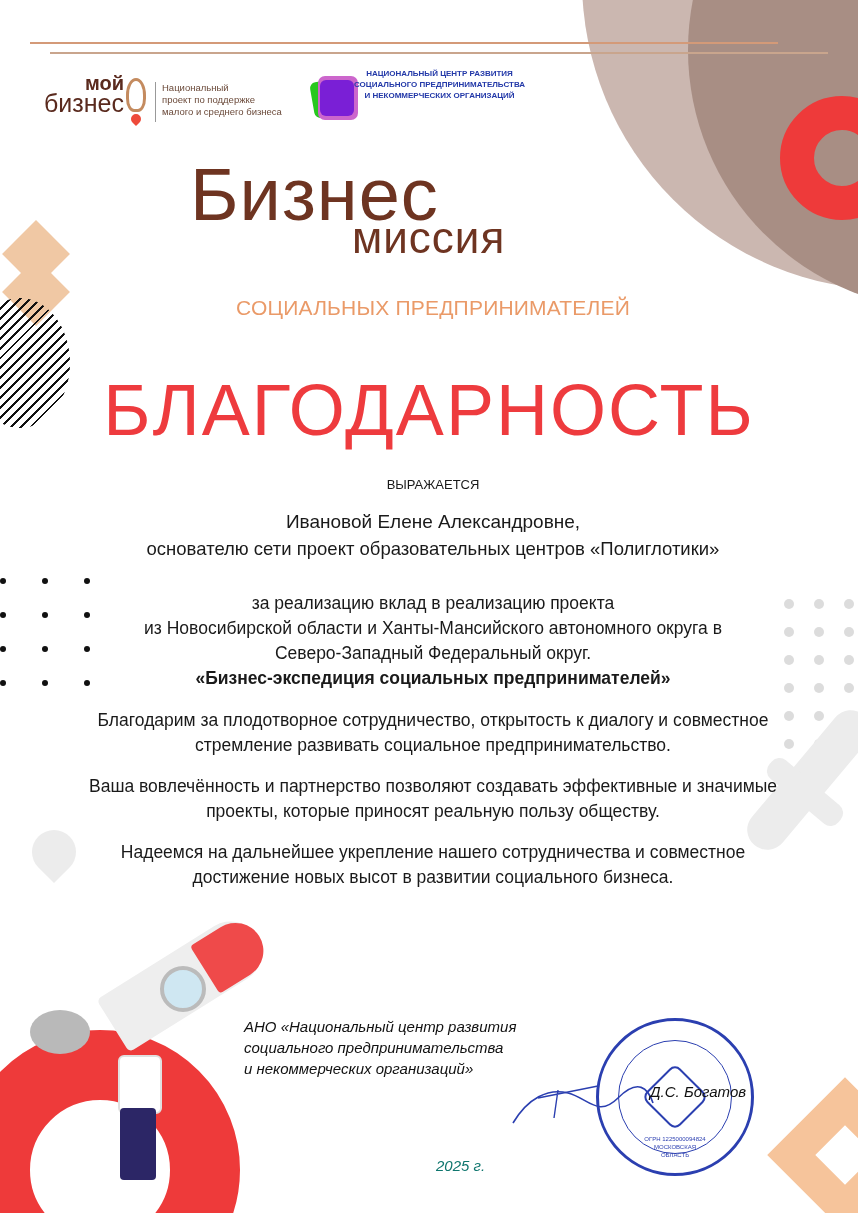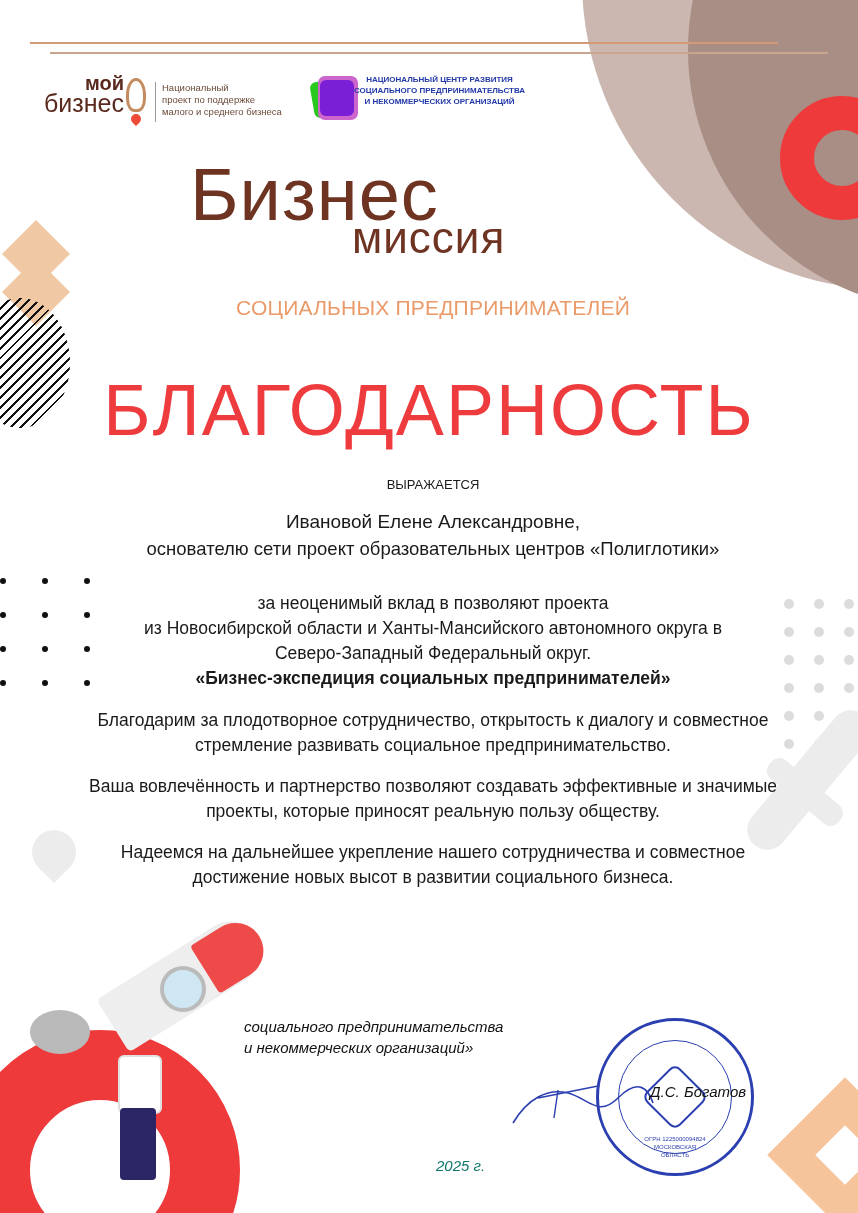--- a/index.html
+++ b/index.html
@@ -35,21 +35,21 @@
   .logo-moy { left: 34px; top: 74px; width: 90px; line-height: 0.9; color: #5a2a1e; font-weight: bold; text-align: right; }
   .logo-moy .a { font-size: 20px; }
   .logo-moy .b { font-size: 25px; font-weight: normal; }
   .logo-rocket { left: 126px; top: 78px; width: 20px; height: 34px; border: 3px solid #c48b5f; border-radius: 50% 50% 40% 40%; box-sizing: border-box; }
   .logo-rocket-flame { left: 131px; top: 114px; width: 10px; height: 10px; background: #ee4a3a; border-radius: 50% 50% 50% 0; transform: rotate(-45deg); }
   .logo-sep { left: 155px; top: 82px; width: 1px; height: 40px; background: #999; }
   .logo-text { left: 162px; top: 82px; font-size: 9.5px; line-height: 12px; color: #6b4a3a; }
   .ncr-sq1 { left: 312px; top: 80px; width: 36px; height: 36px; background: #28c81e; border-radius: 6px; transform: rotate(-10deg); }
   .ncr-sq2 { left: 318px; top: 76px; width: 40px; height: 44px; background: #cc66cc; border-radius: 7px; }
   .ncr-sq3 { left: 320px; top: 80px; width: 34px; height: 36px; background: #7a1fd6; border-radius: 6px; }
-  .ncr-text { left: 354px; top: 74px; font-size: 8px; line-height: 11px; color: #2238a8; font-weight: bold; text-transform: uppercase; text-align: center; }
+  .ncr-text { left: 354px; top: 68px; font-size: 8px; line-height: 11px; color: #2238a8; font-weight: bold; text-transform: uppercase; text-align: center; }
   .t-biz { left: 190px; top: 158px; font-size: 74px; color: #6e3421; line-height: 1; letter-spacing: 1px; }
   .t-mis { left: 352px; top: 216px; font-size: 44px; color: #6e3421; line-height: 1; letter-spacing: 1px; }
   .t-soc { left: 236px; top: 296px; font-size: 21px; color: #ea9a68; letter-spacing: 0.2px; }
   .t-blag { left: 0; width: 858px; top: 374px; text-align: center; font-size: 72px; color: #ee3b3e; letter-spacing: 2px; line-height: 1; }
   .body-block { left: 60px; width: 746px; text-align: center; font-size: 17.5px; line-height: 25px; color: #1a1a1a; }
   .vyr { top: 472px; font-size: 13px; }
   .name { top: 509px; font-size: 19px; }
   .role { top: 536px; font-size: 18.5px; }
   .p1 { top: 591px; }
   .p1 b { font-weight: bold; }
@@ -147,35 +147,36 @@
 <div class="abs t-biz">Бизнес</div>
 <div class="abs t-mis">миссия</div>
 <div class="abs t-soc">СОЦИАЛЬНЫХ ПРЕДПРИНИМАТЕЛЕЙ</div>
 <div class="abs t-blag">БЛАГОДАРНОСТЬ</div>
 
 <div class="abs body-block vyr">ВЫРАЖАЕТСЯ</div>
 <div class="abs body-block name">Ивановой Елене Александровне,</div>
 <div class="abs body-block role">основателю сети проект образовательных центров «Полиглотики»</div>
 
 <div class="abs body-block p1" style="left:110px;width:646px;">
-  <p>за неоценимый вклад в позволяют проекта</p>
+  <p>за реализацию вклад в реализацию проекта</p>
   <p>из Новосибирской области и Ханты-Мансийского автономного округа в Северо-Западный Федеральный округ.</p>
   <p><b>«Бизнес-экспедиция социальных предпринимателей»</b></p>
 </div>
 <div class="abs body-block p2" style="left:80px;width:706px;">
   <p>Благодарим за плодотворное сотрудничество, открытость к диалогу и совместное стремление развивать социальное предпринимательство.</p>
 </div>
 <div class="abs body-block p3" style="left:70px;width:726px;">
   <p>Ваша вовлечённость и партнерство позволяют создавать эффективные и значимые проекты, которые приносят реальную пользу обществу.</p>
 </div>
 <div class="abs body-block p4" style="left:100px;width:666px;">
   <p>Надеемся на дальнейшее укрепление нашего сотрудничества и совместное достижение новых высот в развитии социального бизнеса.</p>
 </div>
 
 <div class="abs sign">
+  <div>АНО «Национальный центр развития</div>
   <div>социального предпринимательства</div>
   <div>и некоммерческих организаций»</div>
 </div>
 <svg class="abs signature" viewBox="0 0 150 50">
   <path d="M5 45 C 20 20, 40 10, 60 15 S 90 40, 110 20 S 140 10, 145 25" fill="none" stroke="#2b3fb0" stroke-width="1.6"></path>
   <path d="M30 20 L 90 8 M 50 12 L 46 40" fill="none" stroke="#2b3fb0" stroke-width="1.4"></path>
 </svg>
 <div class="abs stamp"></div>
 <div class="abs stamp-inner"></div>
 <div class="abs stamp-diamond"></div>

